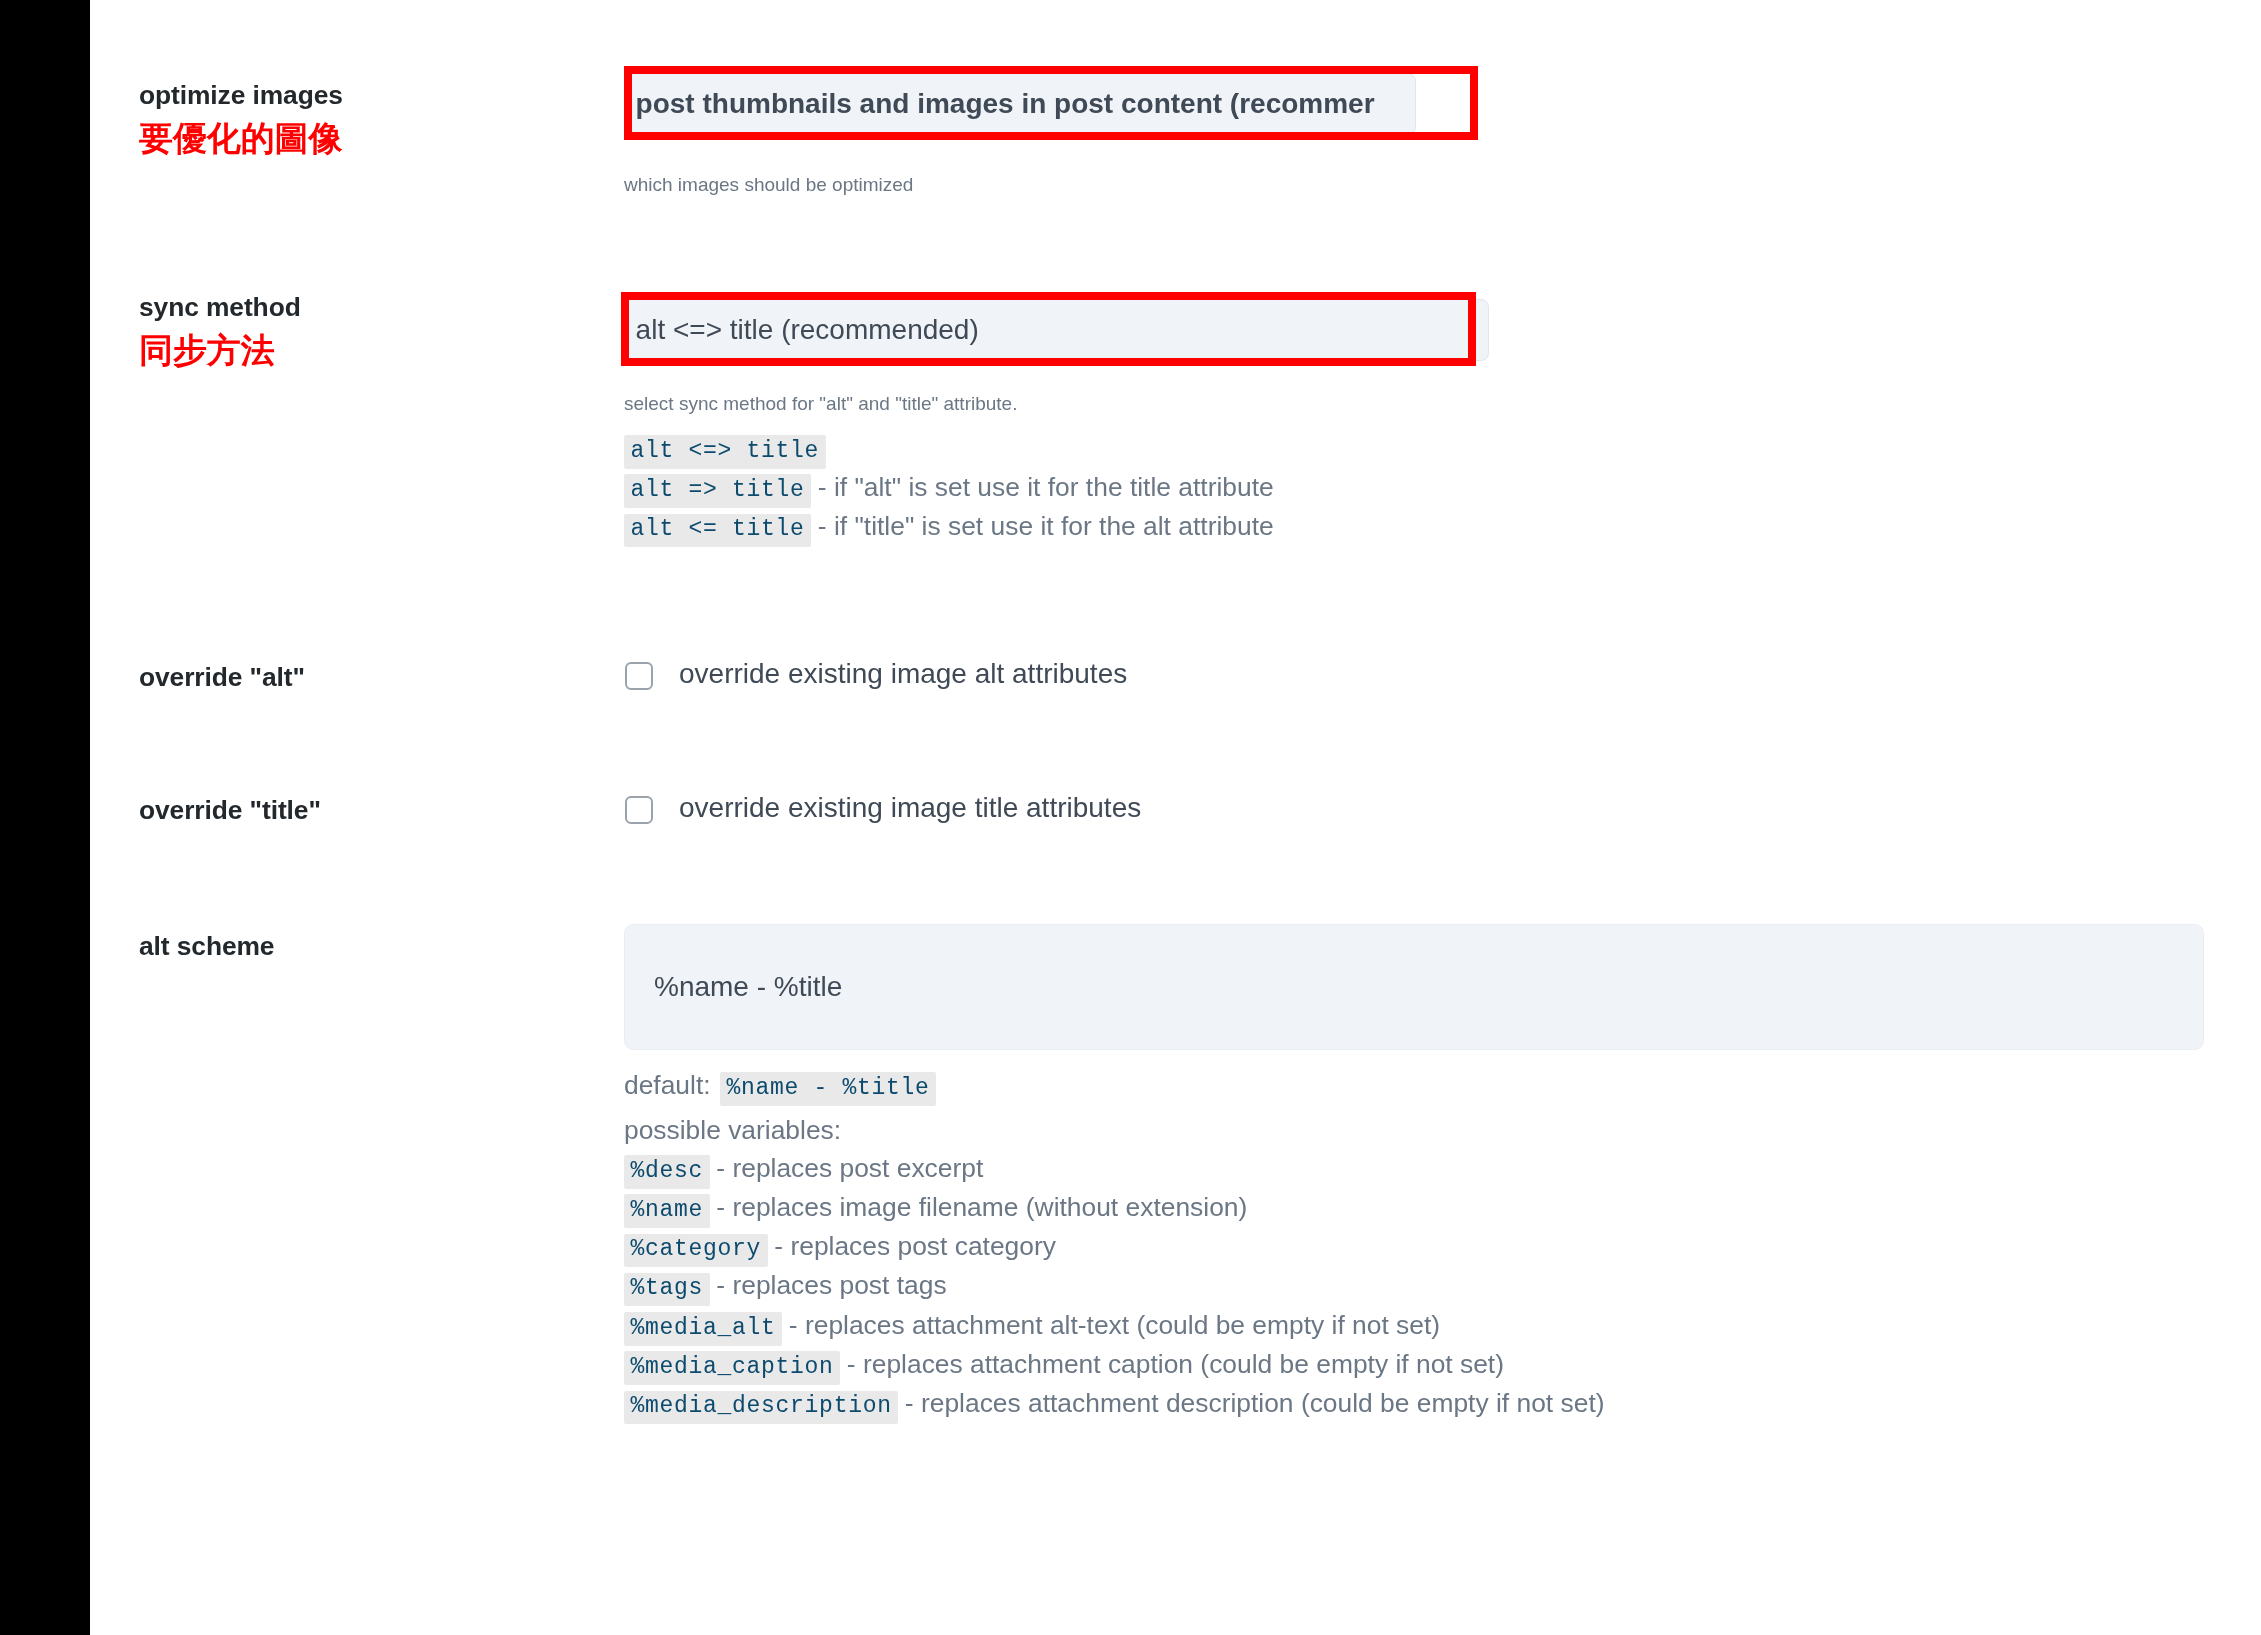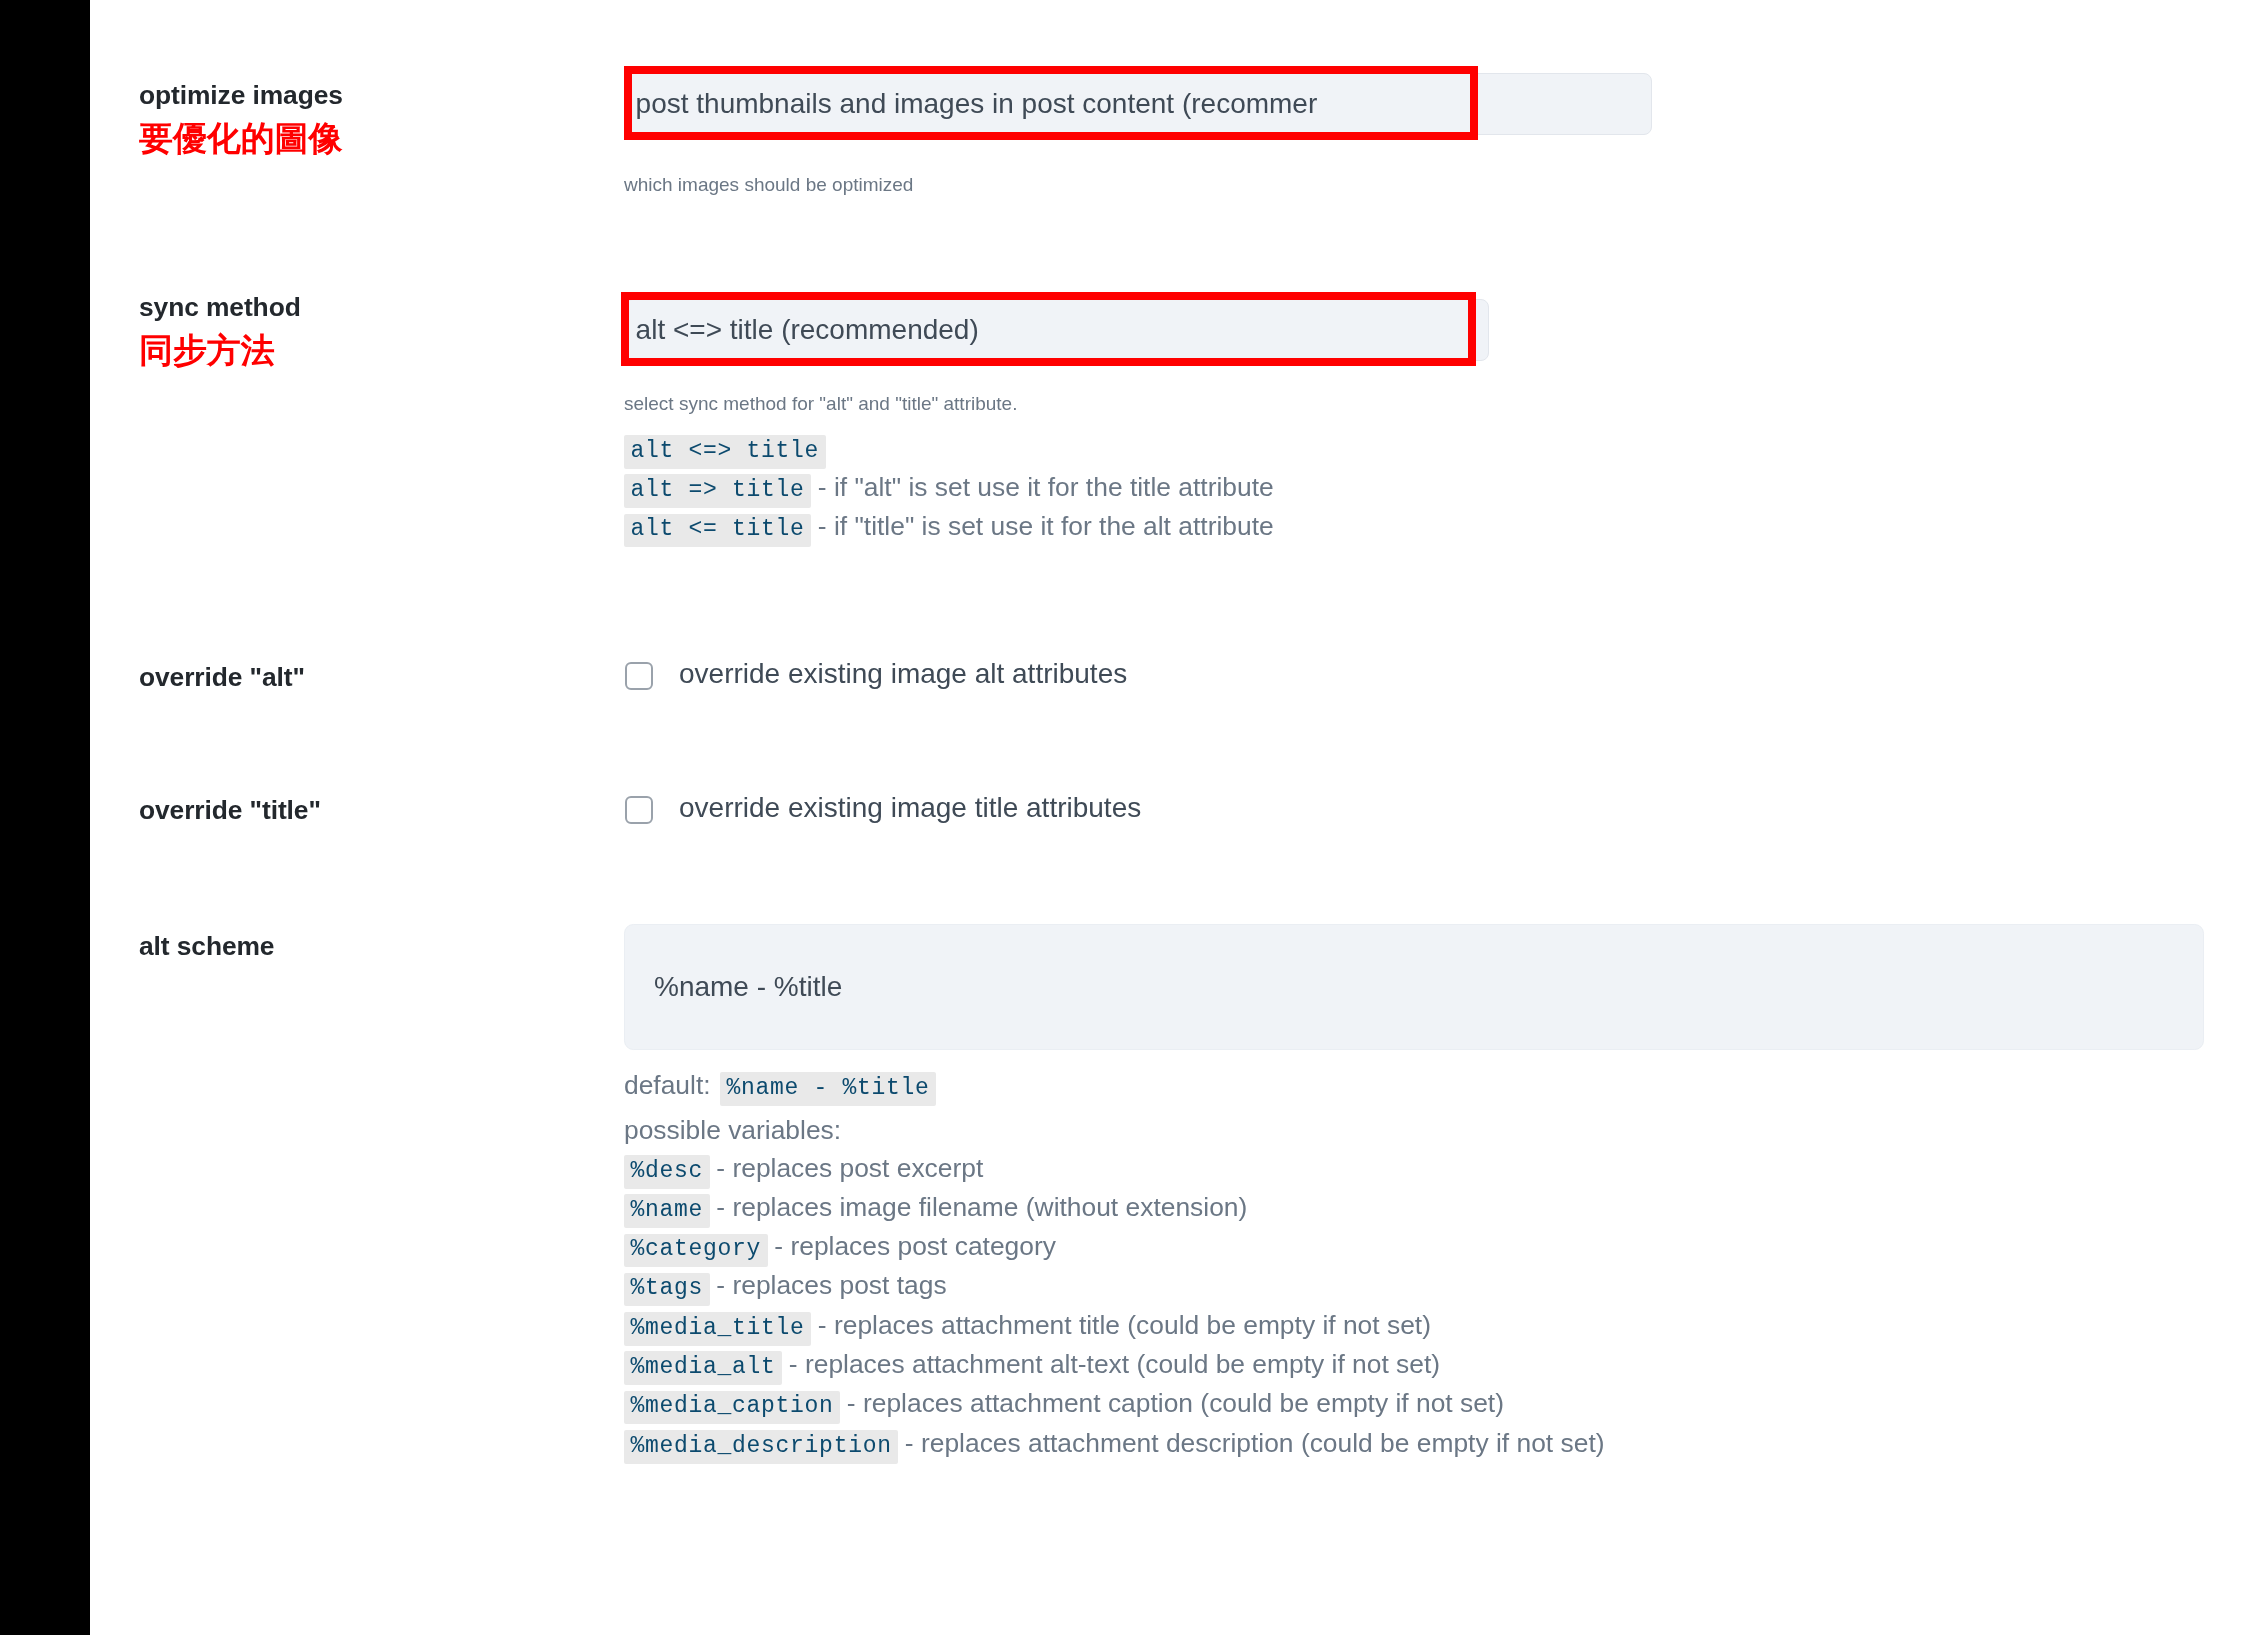--- a/index.html
+++ b/index.html
@@ -148,21 +148,21 @@
 <div class="left-gutter"></div>
 
 <div class="page">
 
   <div class="row" style="top:0;">
     <div class="label-col" style="top:66px;">
       <span>optimize images</span>
       <span class="label-cn">要優化的圖像</span>
     </div>
 
-    <div class="select-field" style="left:534px; top:61px; width:1028px; height:62px;">post thumbnails and images in post content (recommer</div>
+    <div class="select-field" style="left:534px; top:61px; width:792px; height:62px;font-weight:bold;">post thumbnails and images in post content (recommer</div>
     <div class="redbox" style="left:534px; top:54px; width:854px; height:74px;"></div>
 
     <div class="helptext" style="left:534px; top:163px;">which images should be optimized</div>
   </div>
 
   <div class="row" style="top:0;">
     <div class="label-col" style="top:278px;">
       <span>sync method</span>
       <span class="label-cn">同步方法</span>
     </div>
@@ -225,24 +225,20 @@
       </div>
       <div class="helpline">
         <code class="tok">%category</code>
         <span class="dash">- replaces post category</span>
       </div>
       <div class="helpline">
         <code class="tok">%tags</code>
         <span class="dash">- replaces post tags</span>
       </div>
       <div class="helpline">
-        <code class="tok">%media_title</code>
-        <span class="dash">- replaces attachment title (could be empty if not set)</span>
-      </div>
-      <div class="helpline">
         <code class="tok">%media_alt</code>
         <span class="dash">- replaces attachment alt-text (could be empty if not set)</span>
       </div>
       <div class="helpline">
         <code class="tok">%media_caption</code>
         <span class="dash">- replaces attachment caption (could be empty if not set)</span>
       </div>
       <div class="helpline">
         <code class="tok">%media_description</code>
         <span class="dash">- replaces attachment description (could be empty if not set)</span>

